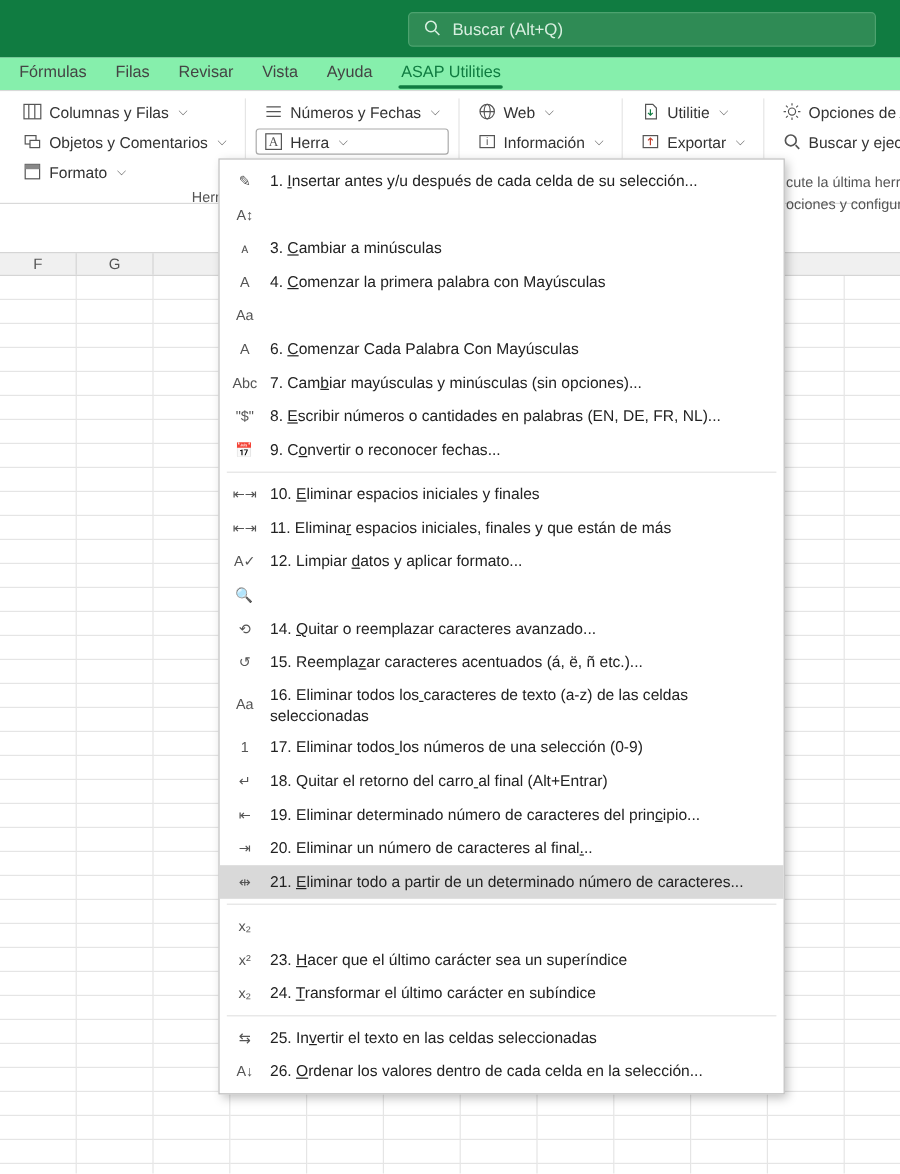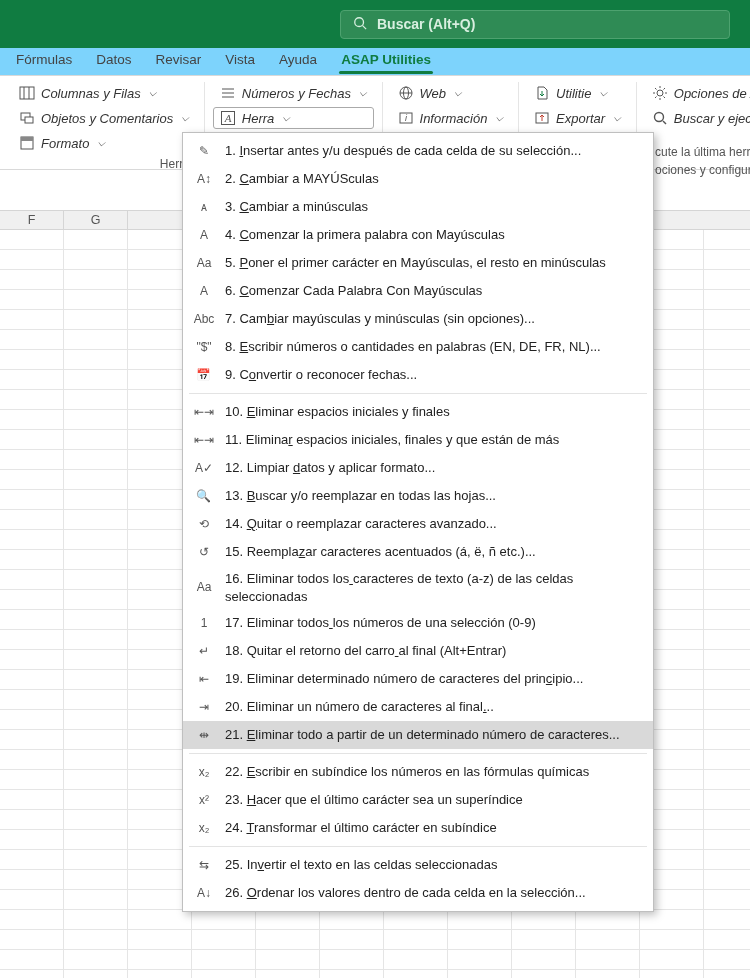--- a/index.html
+++ b/index.html
@@ -1,34 +1,34 @@
 <!DOCTYPE html>
 <html><head>
 <meta charset="utf-8">
 <style>
   * { box-sizing: border-box; margin: 0; padding: 0; }
   body { font-family: "Segoe UI", Tahoma, sans-serif; font-size: 13px; color: #222; background: #fff; width: 750px; height: 978px; overflow: hidden; position: relative; }
 
   
   .titlebar { height: 48px; background: #107c41; display: flex; align-items: center; padding-left: 340px; }
-  .search-box { display: flex; align-items: center; gap: 10px; background: #2f8b55; border: 1px solid #4da26f; border-radius: 4px; padding: 5px 12px; width: 390px; color: #d8efe0; font-weight: bold; }
+  .search-box { display: flex; align-items: center; gap: 10px; background: #2f8b55; border: 1px solid #4da26f; border-radius: 4px; padding: 5px 12px; width: 390px; color: #d8efe0; }
   .search-box svg { width: 14px; height: 14px; }
   .search-box span { font-size: 14px; }
 
   
-  .tabs { display: flex; align-items: center; height: 28px; background: #7dd3fc; border-bottom: 1px solid #d9d9d9; padding-left: 4px; gap: 0; }
+  .tabs { display: flex; align-items: center; height: 28px; background: #86efac; border-bottom: 1px solid #d9d9d9; padding-left: 4px; gap: 0; }
   .tab { padding: 4px 12px 6px 12px; font-size: 13.5px; color: #444; cursor: default; border-bottom: 2px solid transparent; }
-  .tab.active { color: #107c41; font-weight: 700; position: relative; }
+  .tab.active { color: #107c41; font-weight: 400; position: relative; }
   .tab.active::after { content:""; position:absolute; left:10px; right:10px; bottom:-1px; height:3px; background:#107c41; border-radius:2px; }
 
   
   .ribbon { display: flex; background: #fff; border-bottom: 1px solid #d9d9d9; padding: 6px 4px 4px 4px; height: 94px; }
   .ribbon-group { display: flex; flex-direction: column; gap: 3px; padding: 0 8px; border-right: 1px solid #e5e5e5; }
   .ribbon-group.noborder { border-right: none; }
-  .ribbon-btn { display: flex; align-items: center; gap: 6px; padding: 2px 6px; font-size: 13px; color: #333; border: 1px solid transparent; border-radius: 3px; white-space: nowrap; font-style: italic; }
+  .ribbon-btn { display: flex; align-items: center; gap: 6px; padding: 2px 6px; font-size: 13px; color: #333; border: 1px solid transparent; border-radius: 3px; white-space: nowrap; }
   .ribbon-btn.outlined { border: 1px solid #aaa; background:#fff; }
   .ribbon-icon { width: 16px; height: 16px; display: inline-flex; align-items:center; justify-content:center; color:#555; }
   .ribbon-icon svg { width:16px; height:16px; }
   .chev { font-size: 10px; color:#555; margin-left:2px; }
   .ribbon-footer { font-size: 12px; color:#555; text-align:right; padding-right:6px; margin-top:auto; }
 
   
   .menu { position:absolute; left:182px; top:132px; width:472px; background:#fff; border:1px solid #bfbfbf; box-shadow: 3px 3px 8px rgba(0,0,0,0.25); padding:4px 0; z-index:10; }
   .menu-item { display:flex; align-items:center; gap:10px; padding:4px 12px 4px 10px; font-size:13px; line-height:1.35; color:#222; }
   .menu-item.highlight { background:#d9d9d9; }
@@ -58,21 +58,21 @@
           <circle cx="7" cy="7" r="5"></circle>
           <line x1="11" y1="11" x2="15" y2="15"></line>
         </svg>
     </span>
     <span>Buscar (Alt+Q)</span>
   </div>
 </div>
 
 <div class="tabs">
   <div class="tab">Fórmulas</div>
-  <div class="tab">Datos</div>
+  <div class="tab">Filas</div>
   <div class="tab">Revisar</div>
   <div class="tab">Vista</div>
   <div class="tab">Ayuda</div>
   <div class="tab active">ASAP Utilities</div>
 </div>
 
 <div class="ribbon">
   <div class="ribbon-group">
     <div class="ribbon-btn">
       <span class="ribbon-icon">
@@ -754,33 +754,31 @@
     </div>
 </div>
 
 <div class="menu" id="menu">
     <div class="menu-item">
       <span class="micon">✎</span>
       <span class="mlabel">1. <u>I</u>nsertar antes y/u después de cada celda de su selección...</span>
     </div>
     <div class="menu-item">
       <span class="micon">A↕</span>
-      <span class="mlabel">2. <u>C</u>ambiar a MAYÚSculas</span>
     </div>
     <div class="menu-item">
       <span class="micon">ᴀ</span>
       <span class="mlabel">3. <u>C</u>ambiar a minúsculas</span>
     </div>
     <div class="menu-item">
       <span class="micon">A</span>
       <span class="mlabel">4. <u>C</u>omenzar la primera palabra con Mayúsculas</span>
     </div>
     <div class="menu-item">
       <span class="micon">Aa</span>
-      <span class="mlabel">5. <u>P</u>oner el primer carácter en Mayúsculas, el resto en minúsculas</span>
     </div>
     <div class="menu-item">
       <span class="micon">A</span>
       <span class="mlabel">6. <u>C</u>omenzar Cada Palabra Con Mayúsculas</span>
     </div>
     <div class="menu-item">
       <span class="micon">Abc</span>
       <span class="mlabel">7. Cam<u>b</u>iar mayúsculas y minúsculas (sin opciones)...</span>
     </div>
     <div class="menu-item">
@@ -799,21 +797,20 @@
     <div class="menu-item">
       <span class="micon">⇤⇥</span>
       <span class="mlabel">11. Elimina<u>r</u> espacios iniciales, finales y que están de más</span>
     </div>
     <div class="menu-item">
       <span class="micon">A✓</span>
       <span class="mlabel">12. Limpiar <u>d</u>atos y aplicar formato...</span>
     </div>
     <div class="menu-item">
       <span class="micon">🔍</span>
-      <span class="mlabel">13. <u>B</u>uscar y/o reemplazar en todas las hojas...</span>
     </div>
     <div class="menu-item">
       <span class="micon">⟲</span>
       <span class="mlabel">14. <u>Q</u>uitar o reemplazar caracteres avanzado...</span>
     </div>
     <div class="menu-item">
       <span class="micon">↺</span>
       <span class="mlabel">15. Reempla<u>z</u>ar caracteres acentuados (á, ë, ñ etc.)...</span>
     </div>
     <div class="menu-item">
@@ -836,21 +833,20 @@
       <span class="micon">⇥</span>
       <span class="mlabel">20. Eliminar un número de caracteres al final<u>.</u>..</span>
     </div>
     <div class="menu-item highlight">
       <span class="micon">⇹</span>
       <span class="mlabel">21. <u>E</u>liminar todo a partir de un determinado número de caracteres...</span>
     </div>
     <div class="menu-sep"></div>
     <div class="menu-item">
       <span class="micon">x₂</span>
-      <span class="mlabel">22. <u>E</u>scribir en subíndice los números en las fórmulas químicas</span>
     </div>
     <div class="menu-item">
       <span class="micon">x²</span>
       <span class="mlabel">23. <u>H</u>acer que el último carácter sea un superíndice</span>
     </div>
     <div class="menu-item">
       <span class="micon">x₂</span>
       <span class="mlabel">24. <u>T</u>ransformar el último carácter en subíndice</span>
     </div>
     <div class="menu-sep"></div>

